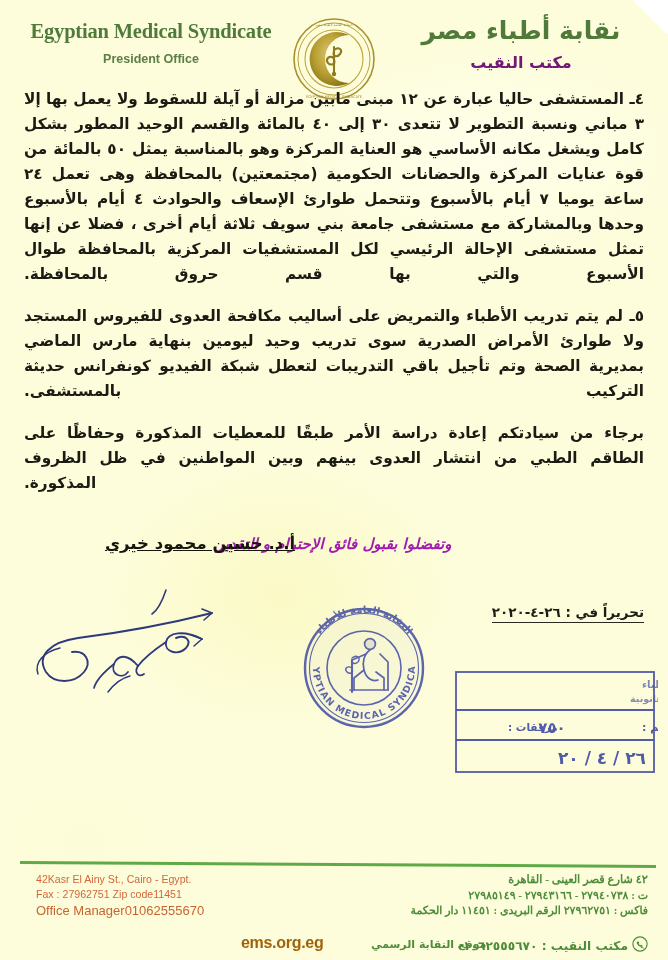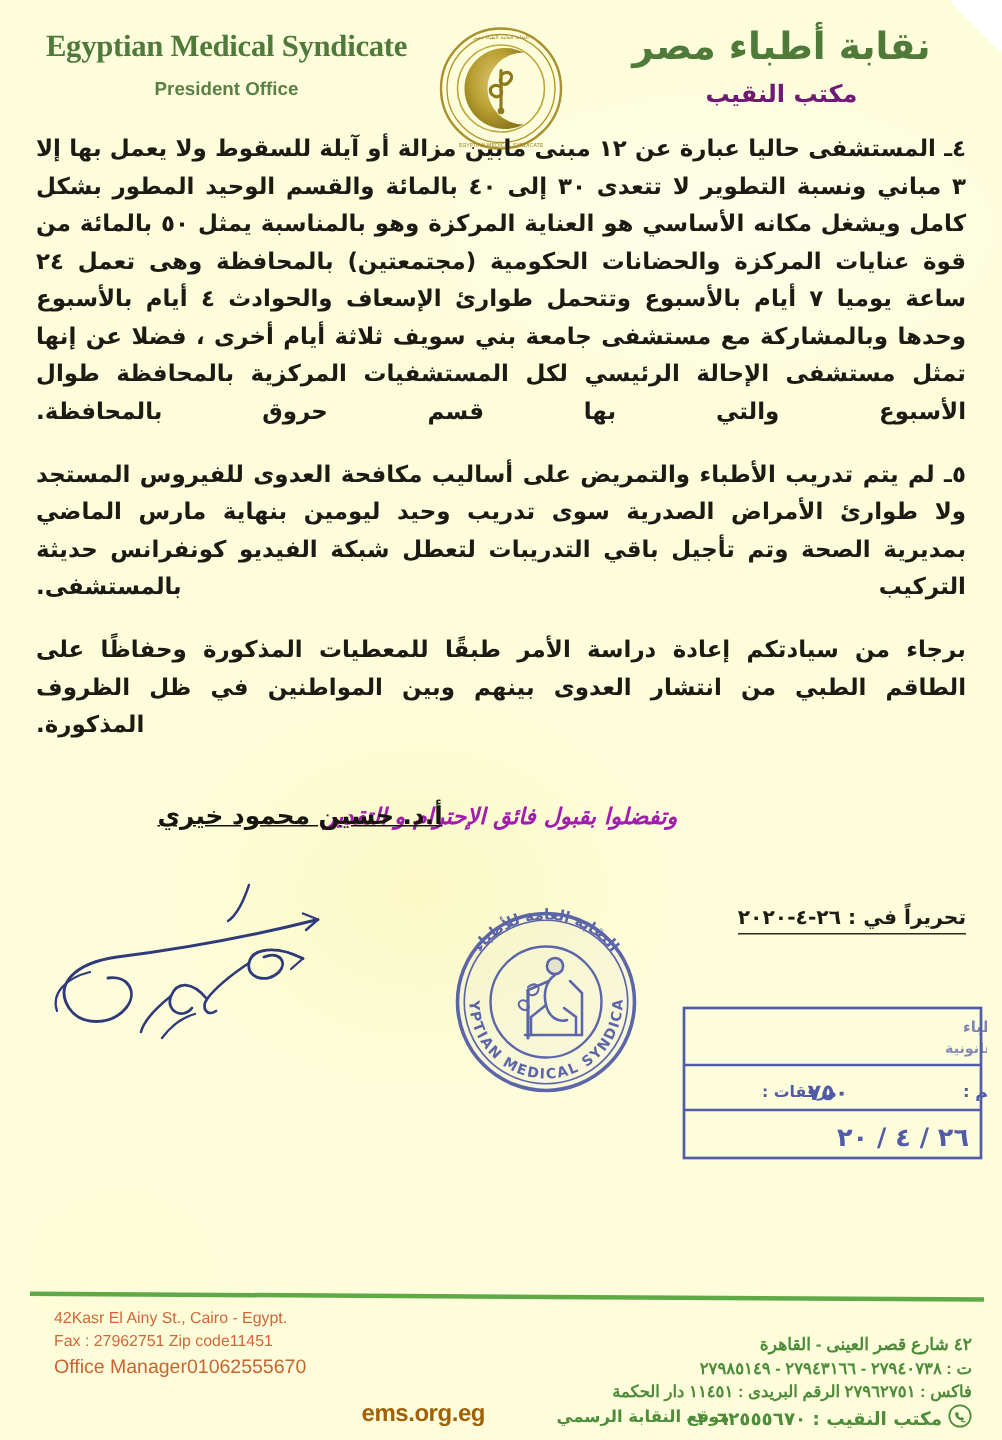--- a/index.html
+++ b/index.html
@@ -217,27 +217,26 @@
     color: #c96430;
     display: block;
     margin-top: 3px;
   }
   .foot-ar {
     position: absolute;
     right: 20px;
     top: 0;
     direction: rtl;
     text-align: right;
-    font-family: Liberation Sans, sans-serif;
+    font-family: Liberation Serif, serif;
     font-weight: bold;
     font-size: 11.4px;
     line-height: 15.5px;
     color: #4d8c38;
     white-space: nowrap;
-    margin-top: 18px;
   }
   .foot-ar .ar-nums { font-size: 11px; letter-spacing: 0.3px; }
   .foot-bottom-row {
     position: absolute;
     left: 0; right: 0;
     top: 60px;
     height: 26px;
   }
   .site-url {
     position: absolute;

